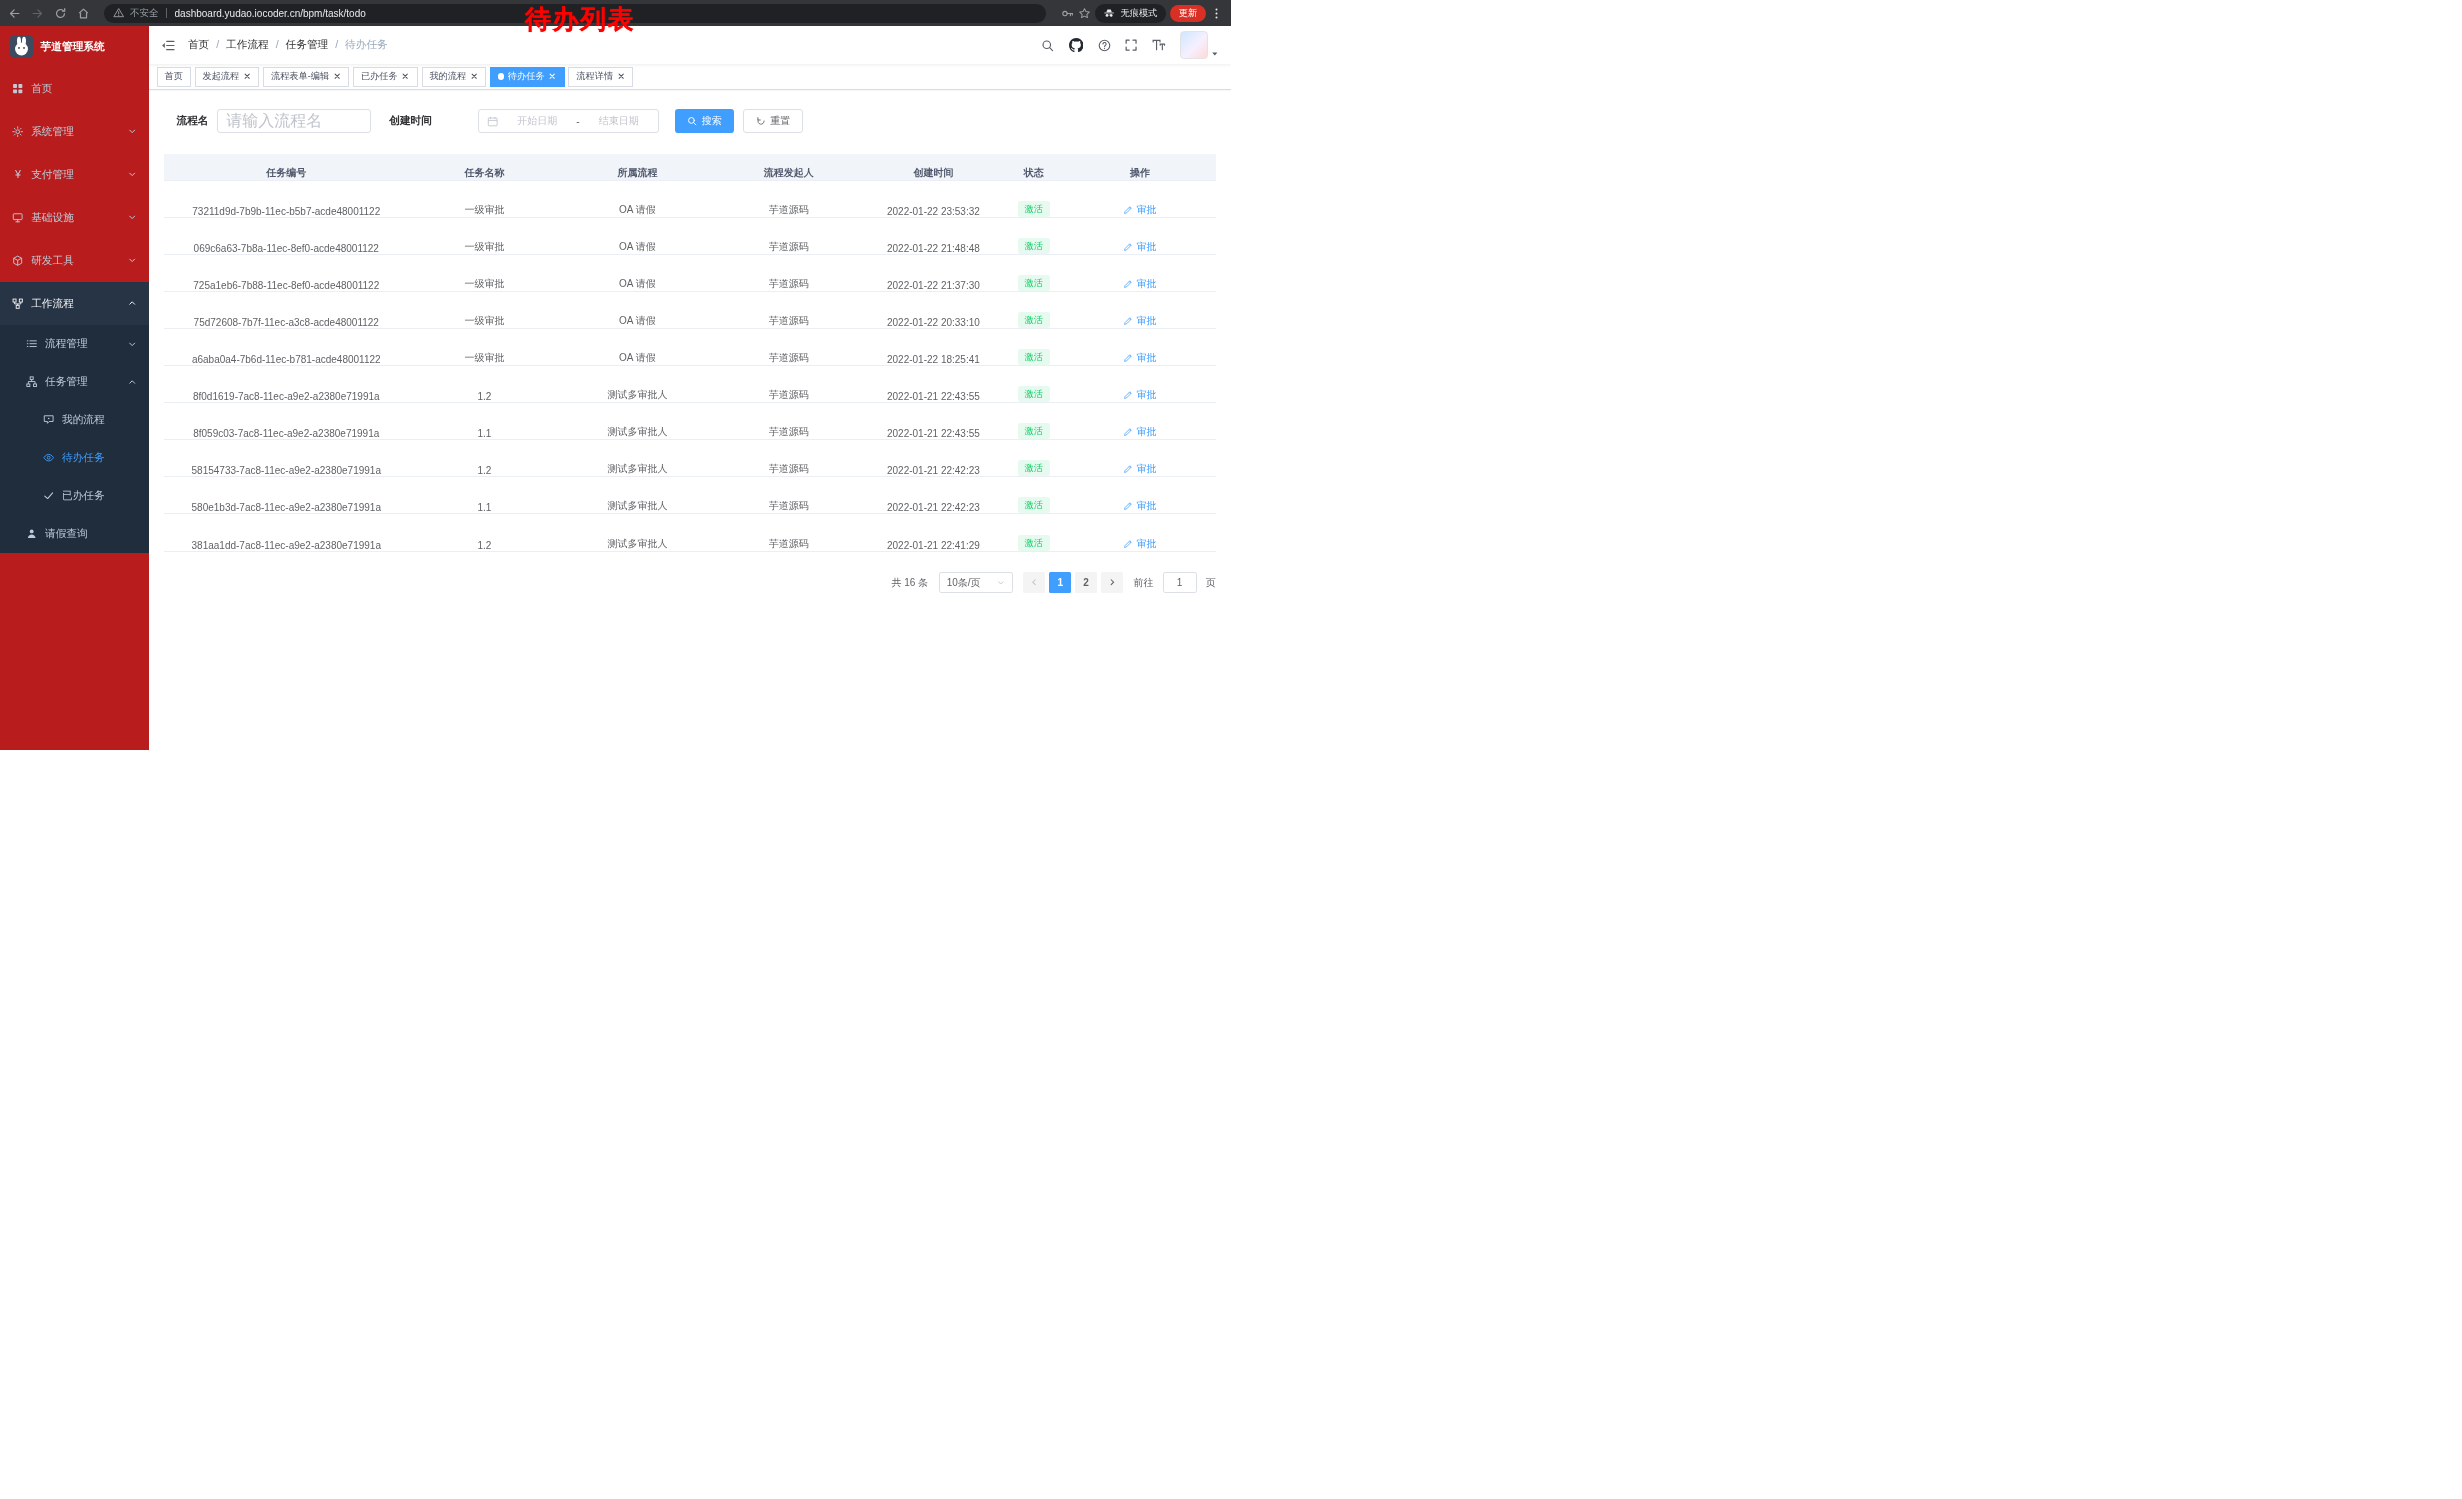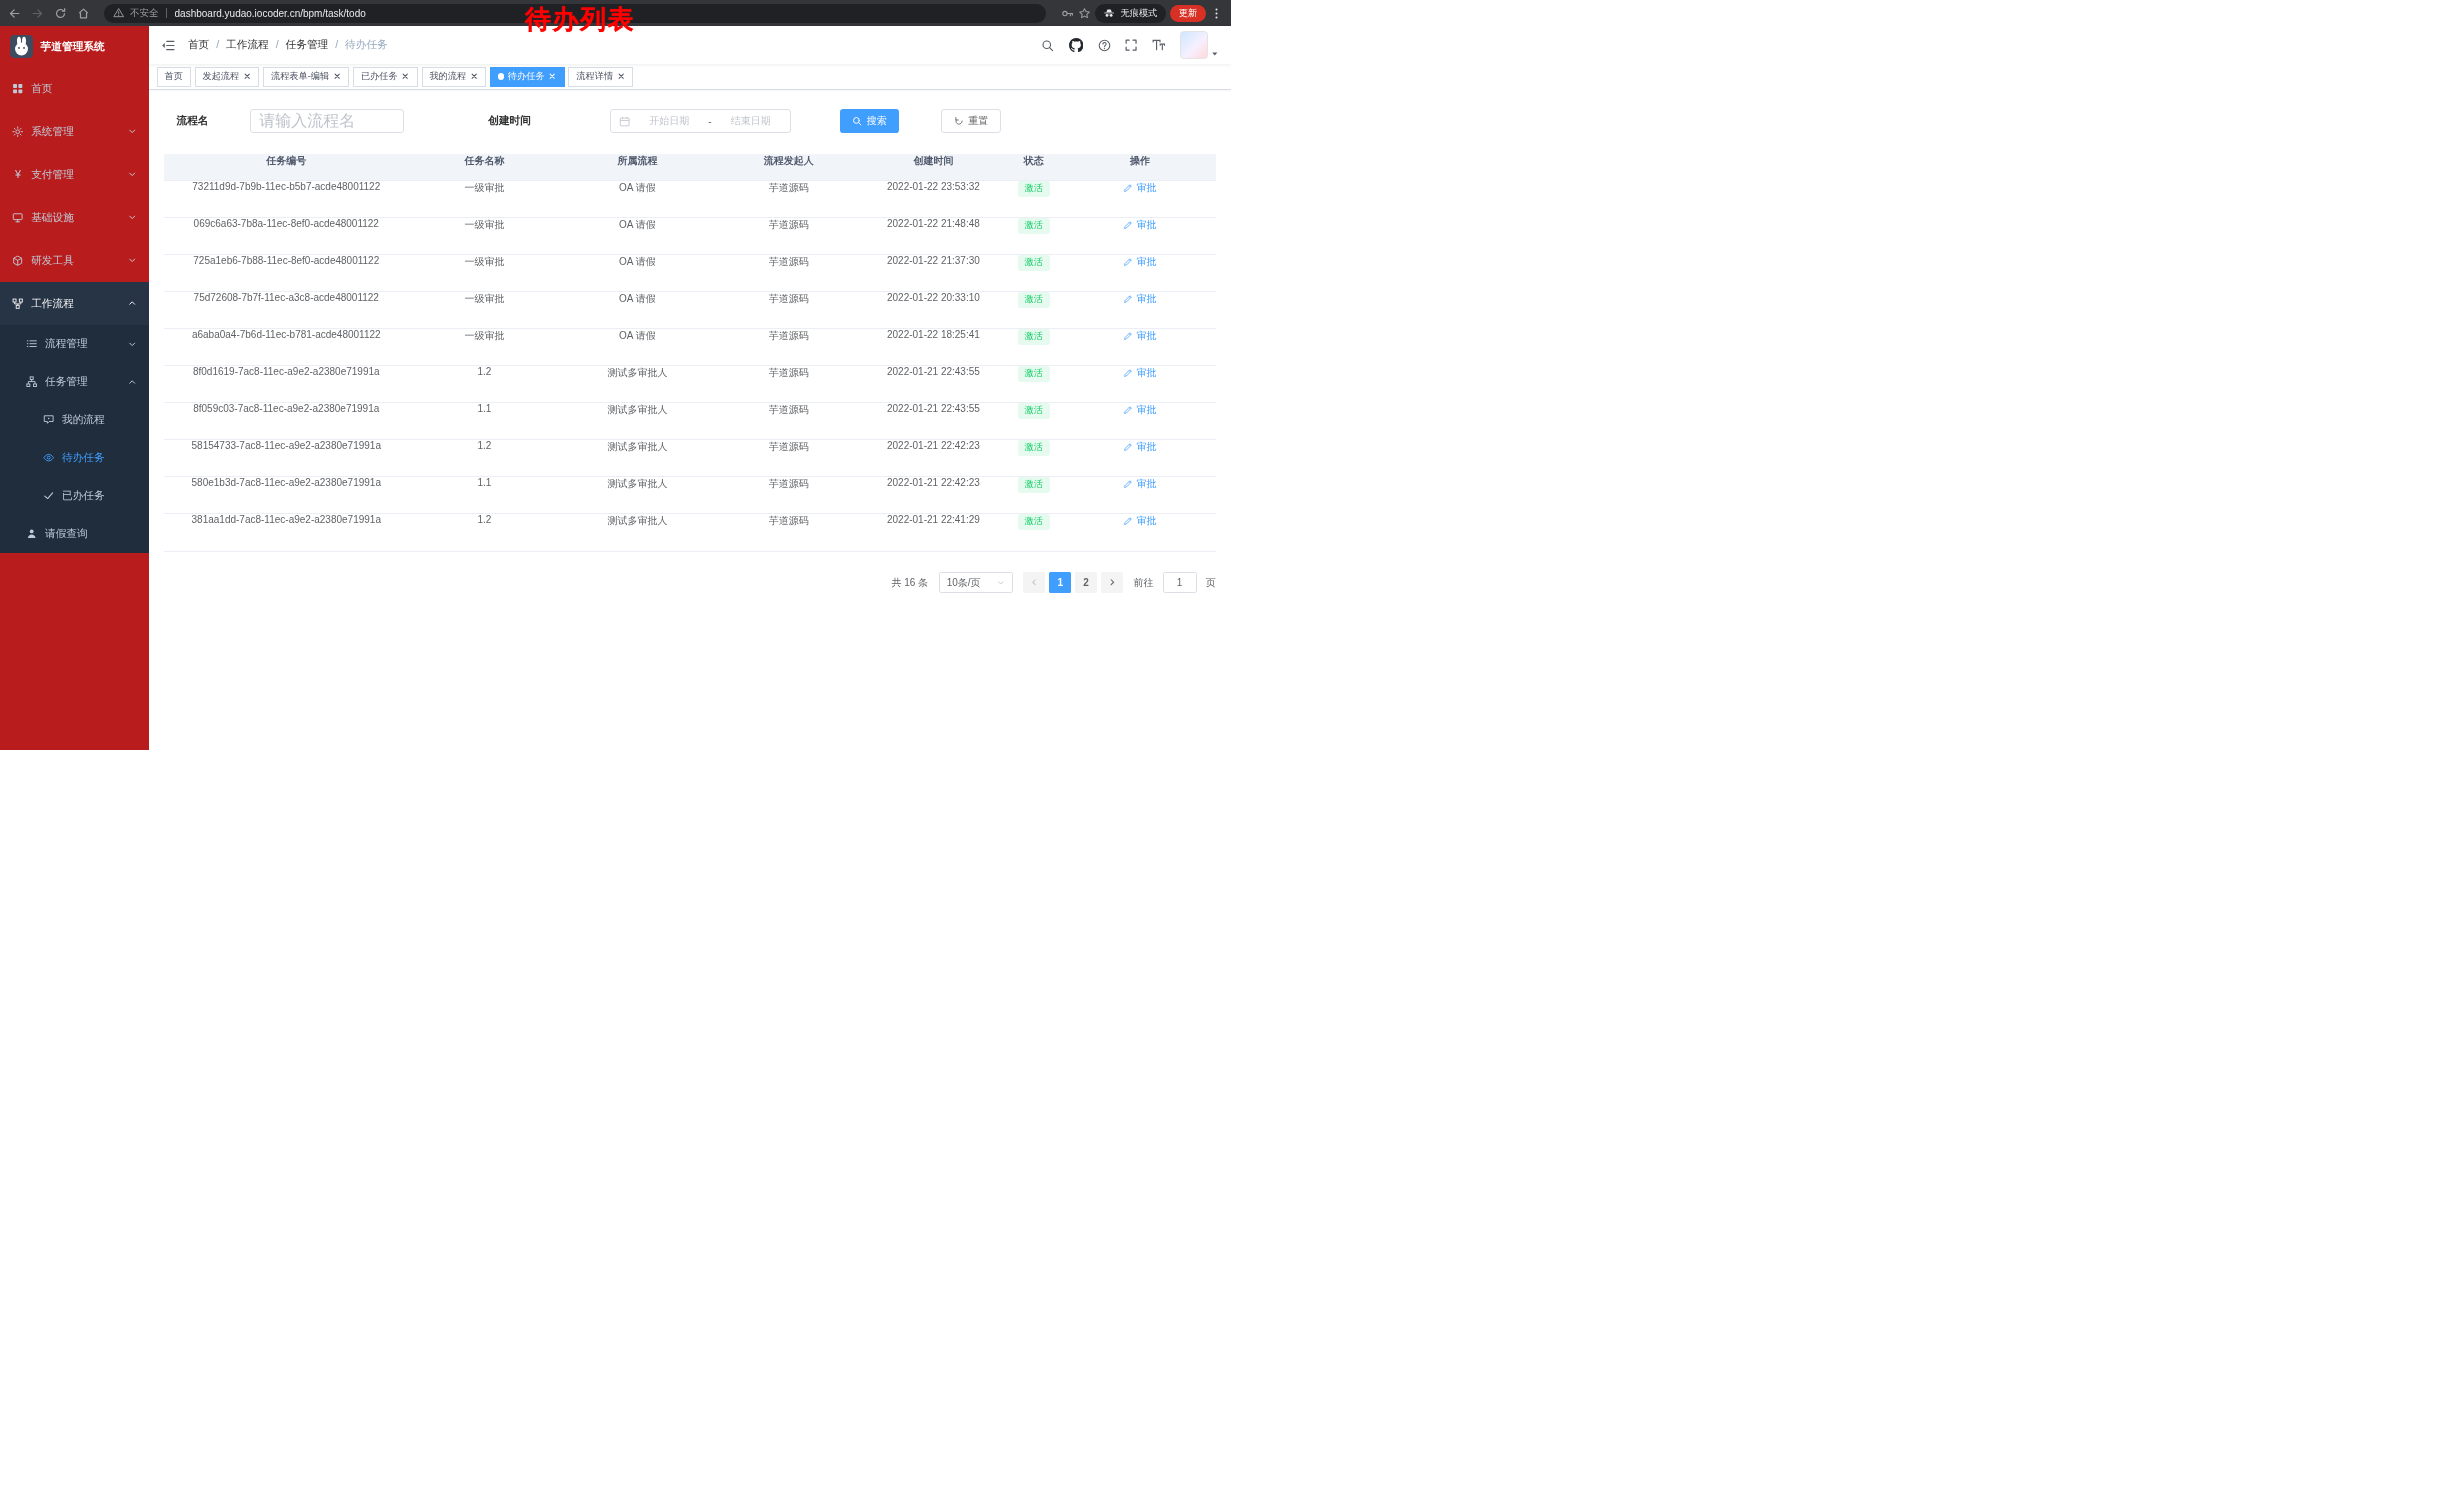--- a/index.html
+++ b/index.html
@@ -73,38 +73,38 @@
               display:flex; align-items:center; gap:3.8px; padding:0 7.6px; position:relative; z-index:2; }
   .tab { height:20px; border:0.8px solid #d8dce5; background:#fff; color:#495060; font-size:9.2px;
          display:inline-flex; align-items:center; gap:3.8px; padding:0 6.9px; cursor:pointer; white-space:nowrap; }
   .tab.active { background:#409eff; border-color:#409eff; color:#fff; }
   .tab-dot { width:6.1px; height:6.1px; border-radius:50%; background:#fff; }
   .tab-close { width:8.4px; height:8.4px; }
 
   
   .content { flex:1; padding:19px 15.3px 0 15.3px; overflow:hidden; }
 
-  .filters { display:flex; align-items:center; margin-left:12.2px; font-size:10.7px; color:#303133;gap:33px; }
+  .filters { display:flex; align-items:center; margin-left:12.2px; font-size:10.7px; color:#303133; }
   .f-label { font-weight:bold; margin-right:8.4px; white-space:nowrap; }
   .ipt { width:154px; height:24.4px; border:0.8px solid #dcdfe6; border-radius:3.1px; padding:0 8.4px;
          font-size:16px; color:#606266; font-family:inherit; outline:none; }
   .ipt::placeholder { color:#c0c4cc; }
   .gap24 { width:18.3px; }
   .date-range { width:181px; height:24.4px; border:0.8px solid #dcdfe6; border-radius:3.1px;
                 display:flex; align-items:center; gap:6.9px; padding:0 7.6px; cursor:pointer;margin-left:38px; }
   .dr-ph { color:#c0c4cc; font-size:10px; flex:1; text-align:center; }
   .dr-sep { color:#606266; font-size:10px; }
   .btn { height:24.4px; border-radius:3.1px; font-size:10px; display:inline-flex; align-items:center; gap:4.6px;
          padding:0 11.4px; cursor:pointer; border:0.8px solid transparent; white-space:nowrap; }
   .btn-primary { background:#409eff; color:#fff; margin-left:15.3px; }
   .btn-plain { background:#fff; border-color:#dcdfe6; color:#606266; margin-left:9.2px; }
 
   
   .table { margin-top:20.6px; font-size:10px; color:#606266; border-bottom:0.8px solid #ebeef5; }
-  .tr { display:flex; align-items:flex-start; border-bottom:0.8px solid #ebeef5; height:37px; }
+  .tr { display:flex; align-items:flex-end; border-bottom:0.8px solid #ebeef5; height:37px; }
   .thead-row { background:#f1f4f8; height:27px; color:#515a6e; font-weight:bold; }
   .table .tr:last-child { border-bottom:none; }
   .td { text-align:center; padding:0 3.8px; overflow:hidden; white-space:nowrap; text-overflow:ellipsis; }
   .col-id { width:23.2%; } .col-name { width:14.5%; } .col-process { width:14.6%; }
   .col-starter { width:14.2%; } .col-time { width:13.3%; } .col-status { width:5.8%; } .col-action { width:14.4%; }
   .tag { display:inline-block; padding:2.3px 6.9px; font-size:9.2px; border-radius:2.3px;
          background:#e7faf0; color:#13ce66; line-height:1.2; }
   .link { color:#409eff; display:inline-flex; align-items:center; gap:3.1px; cursor:pointer; text-decoration:none; }
   .pencil { width:10px; height:10px; }
 

